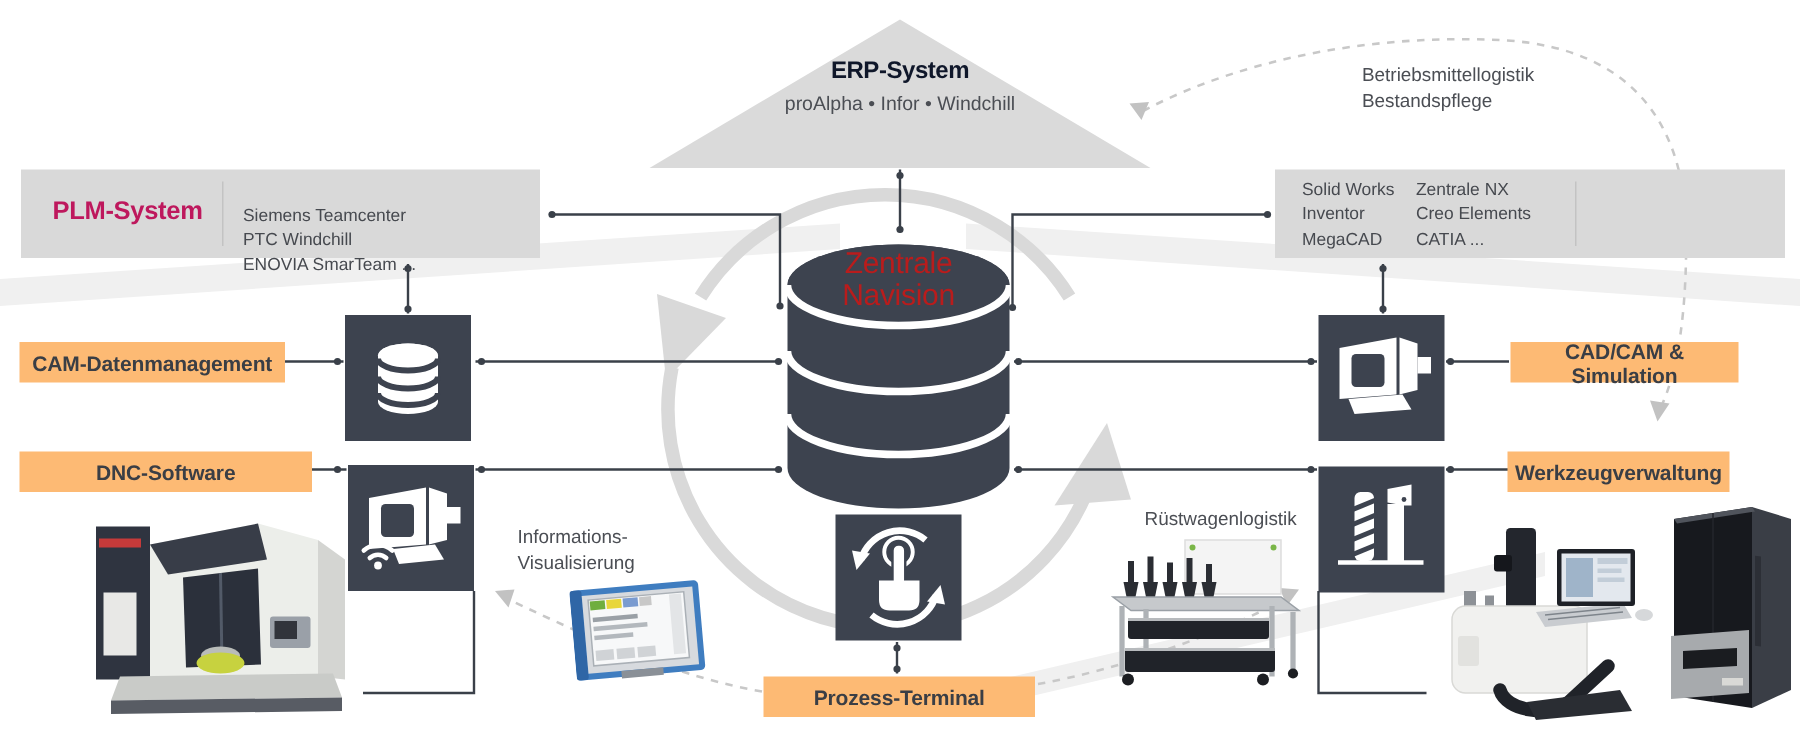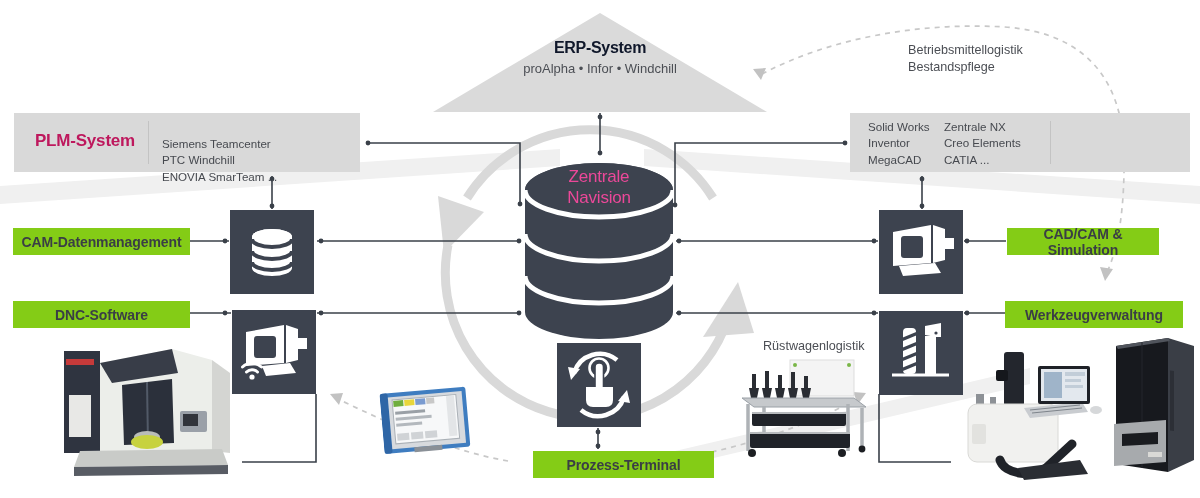--- a/index.html
+++ b/index.html
@@ -6,32 +6,32 @@
   .stage{position:relative;width:1200px;height:498px;overflow:hidden;background:#ffffff;
          font-family:"Liberation Sans",sans-serif;}
   .abs{position:absolute;}
   svg{display:block;}
   
   .bar{position:absolute;top:113px;height:59px;background:#d9d9d9;}
   .bar-title{font-weight:bold;font-size:17px;color:#be185d;letter-spacing:-0.2px;}
   .bar-items{font-size:11.6px;color:#46494f;line-height:16.4px;}
   .vdiv{position:absolute;top:8px;bottom:8px;width:1px;background:#c3c3c3;}
   
-  .ylabel{position:absolute;height:27px;background:#84cc16;color:#3a3e45;
+  .ylabel{position:absolute;height:27px;background:#fdba74;color:#3a3e45;
           font-weight:bold;font-size:14px;letter-spacing:-0.1px;
           display:flex;align-items:center;justify-content:center;text-align:center;}
   
   .tile{position:absolute;width:84px;height:84px;background:#3d434f;}
   
   .note{position:absolute;font-size:12.6px;color:#4b4e54;line-height:17px;}
   .erp-txt{position:absolute;text-align:center;color:#4b4e54;}
   .erp-title{font-size:16px;font-weight:bold;color:#0f172a;letter-spacing:-0.3px;line-height:24px;text-align:center;}
   .erp-v{font-size:13px;line-height:18px;color:#4b4e54;}
   .db-text{position:absolute;left:524px;top:166px;width:150px;text-align:center;
-           color:#ec4899;font-size:17px;line-height:21px;letter-spacing:-0.2px;}
+           color:#b91c1c;font-size:20px;line-height:21px;letter-spacing:-0.2px;}
 </style>
 </head>
 <body>
 
 <div class="stage">
 
   <svg class="abs" style="left:0;top:0" width="1200" height="498" viewBox="0 0 1200 498">
 
     <g fill="#f0f0f0">
       <polygon points="0,186 560,149 560,166 0,204"></polygon>
@@ -151,24 +151,24 @@
     </div>
     <div class="vdiv" style="left:200px;"></div>
   </div>
 
   <div class="db-text">
     <div>Zentrale</div>
     <div>Navision</div>
   </div>
 
   <div class="ylabel" style="left:13px;top:228px;width:177px;">CAM-Datenmanagement</div>
-  <div class="ylabel" style="left:13px;top:301px;width:177px;">DNC-Software</div>
+  <div class="ylabel" style="left:13px;top:301px;width:195px;">DNC-Software</div>
   <div class="ylabel" style="left:1007px;top:228px;width:152px;">CAD/CAM &amp; Simulation</div>
-  <div class="ylabel" style="left:1005px;top:301px;width:178px;">Werkzeugverwaltung</div>
-  <div class="ylabel" style="left:509px;top:451px;width:181px;margin-left:24px;">Prozess-Terminal</div>
+  <div class="ylabel" style="left:1005px;top:301px;width:148px;">Werkzeugverwaltung</div>
+  <div class="ylabel" style="left:509px;top:451px;width:181px;">Prozess-Terminal</div>
 
   <div class="tile" style="left:230px;top:210px;">
     <svg width="84" height="84" viewBox="0 0 84 84">
       <path d="M22,27 A20,8 0 0 1 62,27 L62,58 A20,8 0 0 1 22,58 Z" fill="#ffffff"></path>
       <ellipse cx="42" cy="27" rx="20" ry="8" fill="#ffffff"></ellipse>
       <g fill="none" stroke="#3d434f" stroke-width="4">
         <path d="M22,29 A20,8 0 0 0 62,29"></path>
         <path d="M22,41 A20,8 0 0 0 62,41"></path>
         <path d="M22,52 A20,8 0 0 0 62,52"></path>
       </g>
@@ -223,20 +223,24 @@
         <path d="M24,67 A27,27 0 0 0 67,54"></path>
       </g>
       <polygon points="11,24 23,26 14,37" fill="#ffffff"></polygon>
       <polygon points="73,60 61,58 70,47" fill="#ffffff"></polygon>
       <circle cx="42" cy="25" r="9.5" fill="none" stroke="#ffffff" stroke-width="2.6"></circle>
       <rect x="38" y="20" width="8.5" height="28" rx="4" fill="#ffffff" stroke="#3d434f" stroke-width="1.6"></rect>
       <path d="M29,44 h27 v13 q0,7 -7,7 h-13 q-7,0 -7,-7 z" fill="#ffffff"></path>
     </svg>
   </div>
 
+  <div class="note" style="left:345px;top:350px;">
+    <div>Informations-</div>
+    <div>Visualisierung</div>
+  </div>
   <div class="note" style="left:763px;top:338px;">Rüstwagenlogistik</div>
 
   <svg class="abs" style="left:50px;top:333px;" width="190" height="150" viewBox="0 0 190 150">
     <rect x="14" y="18" width="36" height="102" fill="#2f3440"></rect>
     <rect x="16" y="26" width="28" height="6" fill="#c63a3a"></rect>
     <rect x="19" y="62" width="22" height="42" fill="#e8e8e6"></rect>
     <polygon points="50,30 122,16 162,27 162,118 50,120" fill="#eceeea"></polygon>
     <polygon points="50,30 122,16 128,40 62,50" fill="#383d48"></polygon>
     <polygon points="162,27 180,40 180,120 162,118" fill="#d4d5d2"></polygon>
     <polygon points="72,52 122,46 124,110 74,112" fill="#2b303b"></polygon>

